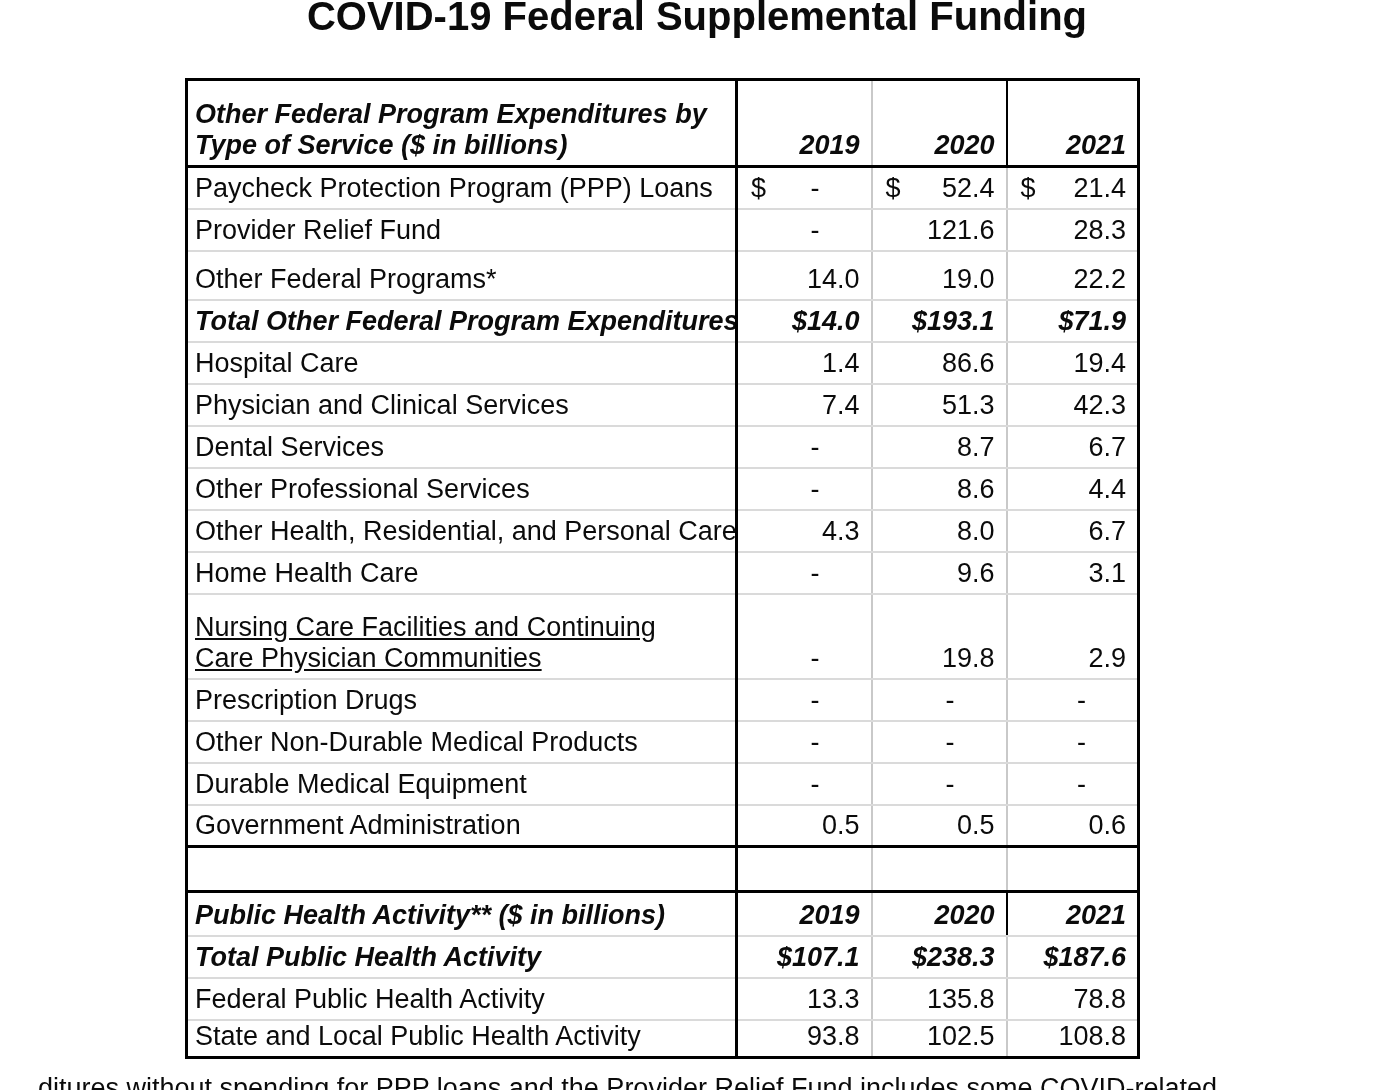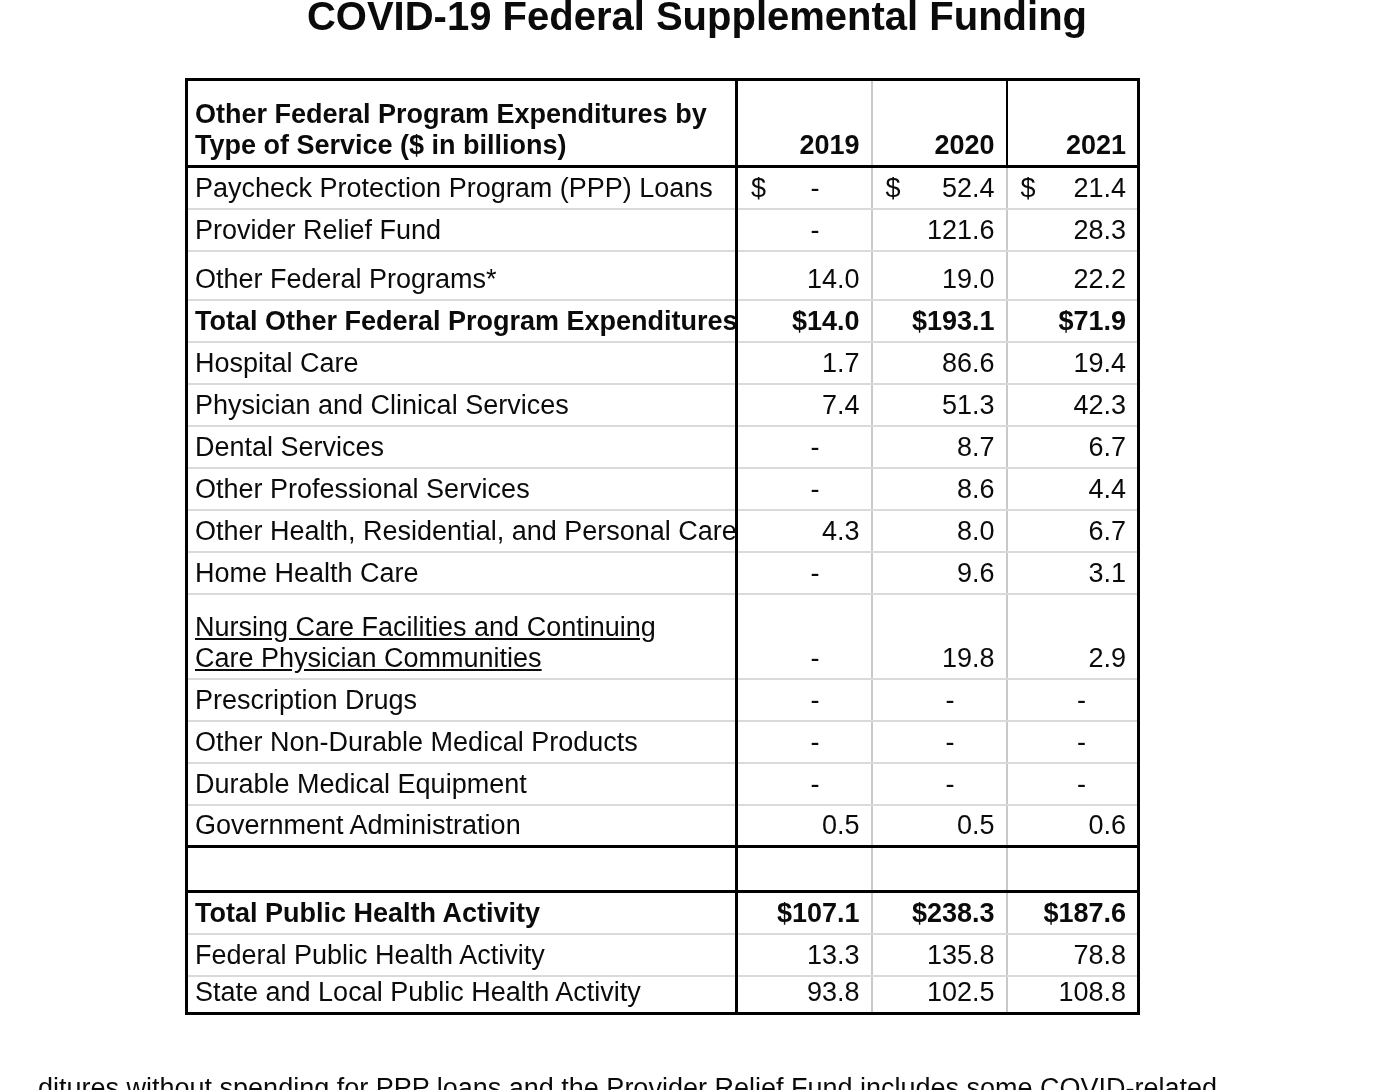--- a/index.html
+++ b/index.html
@@ -21,21 +21,21 @@
     font-size:27px; vertical-align:bottom; overflow:hidden; white-space:nowrap;
     padding:0 11px 4px 0; position:relative;
   }
   td.label { padding:0 2px 4px 7px; border-right:3px solid #000000; text-align:left; }
   td.num   { text-align:right; }
   td.mid   { border-right:2px solid #c9c9c9; }
   td.bdk   { border-right:2px solid #000000; }
   tr.sep  td { border-bottom:2px solid #dadada; }
   tr.hblk td { border-bottom:3px solid #000000; }
   tr.none td { border-bottom:none; }
-  .bold { font-weight:700; }
+  .bold { font-weight:700;font-style:italic; }
   .dollar { position:absolute; left:13px; bottom:4px; }
   td.dash .val { margin-right:40px; }
   .val { display:inline-block; }
   .footnote {
     position:absolute; left:38px; top:1073px; font-size:27px; white-space:nowrap;
   }
 </style>
 </head>
 <body>
 
@@ -77,21 +77,21 @@
         <td class="num"><span class="val">22.2</span></td>
       </tr>
       <tr class="sep" style="height: 42px;">
         <td class="label bold">Total Other Federal Program Expenditures</td>
         <td class="num mid bold"><span class="val">$14.0</span></td>
         <td class="num mid bold"><span class="val">$193.1</span></td>
         <td class="num bold"><span class="val">$71.9</span></td>
       </tr>
       <tr class="sep" style="height: 42px;">
         <td class="label">Hospital Care</td>
-        <td class="num mid"><span class="val">1.7</span></td>
+        <td class="num mid"><span class="val">1.4</span></td>
         <td class="num mid"><span class="val">86.6</span></td>
         <td class="num"><span class="val">19.4</span></td>
       </tr>
       <tr class="sep" style="height: 42px;">
         <td class="label">Physician and Clinical Services</td>
         <td class="num mid"><span class="val">7.4</span></td>
         <td class="num mid"><span class="val">51.3</span></td>
         <td class="num"><span class="val">42.3</span></td>
       </tr>
       <tr class="sep" style="height: 42px;">
@@ -152,20 +152,26 @@
         <td class="num"><span class="val">0.6</span></td>
       </tr>
       <tr class="hblk" style="height:45px">
       <td class="label"></td>
       <td class="mid"></td>
       <td class="mid"></td>
       <td></td>
     </tr>
   </tbody>
   <tbody>
+    <tr class="sep" style="height:44px">
+      <td class="label bold">Public Health Activity** ($ in billions)</td>
+      <td class="num bold mid">2019</td>
+      <td class="num bold bdk">2020</td>
+      <td class="num bold">2021</td>
+    </tr>
   <tr class="sep" style="height: 42px; margin-left: 32px;">
         <td class="label bold">Total Public Health Activity</td>
         <td class="num mid bold"><span class="val">$107.1</span></td>
         <td class="num mid bold"><span class="val">$238.3</span></td>
         <td class="num bold"><span class="val">$187.6</span></td>
       </tr>
       <tr class="sep" style="height: 42px;">
         <td class="label">Federal Public Health Activity</td>
         <td class="num mid"><span class="val">13.3</span></td>
         <td class="num mid"><span class="val">135.8</span></td>

